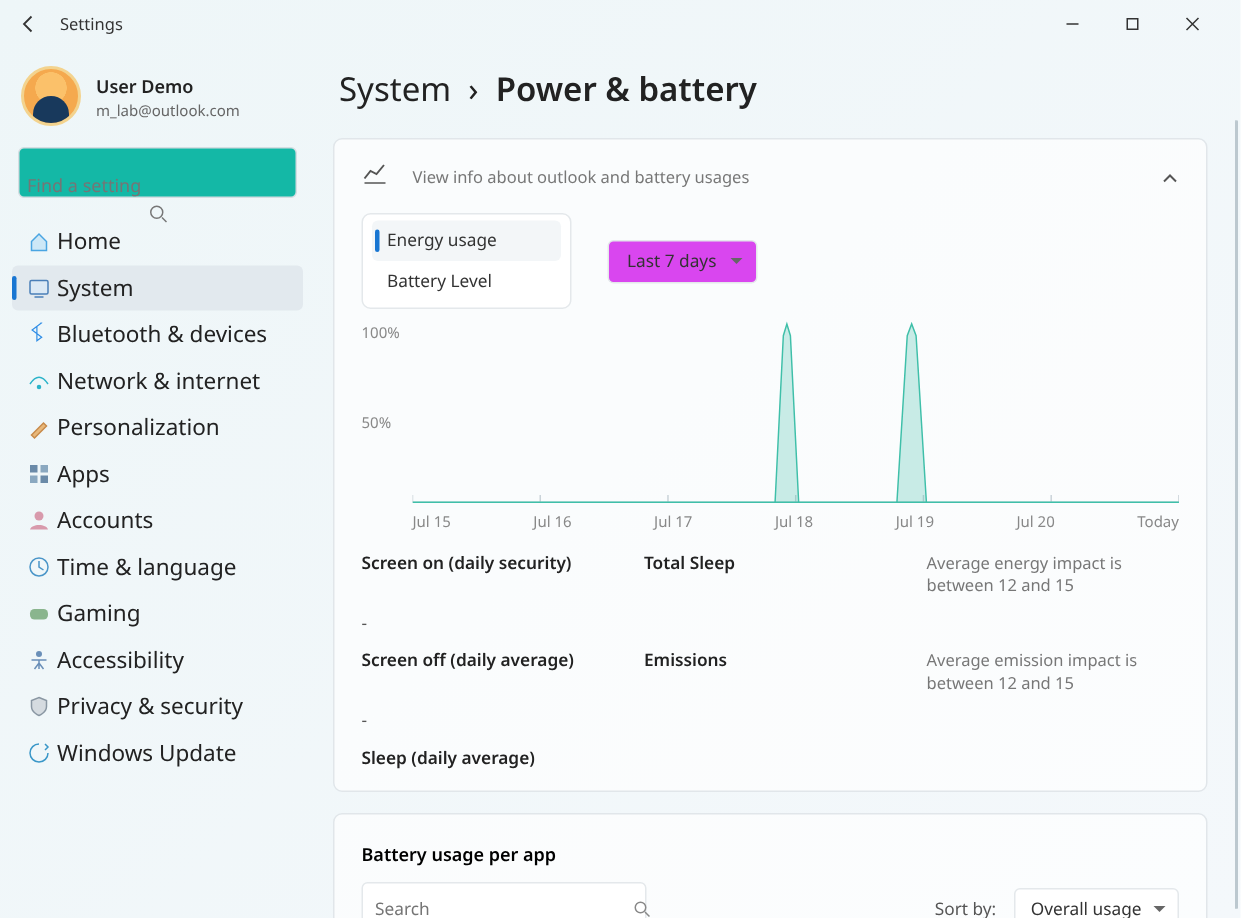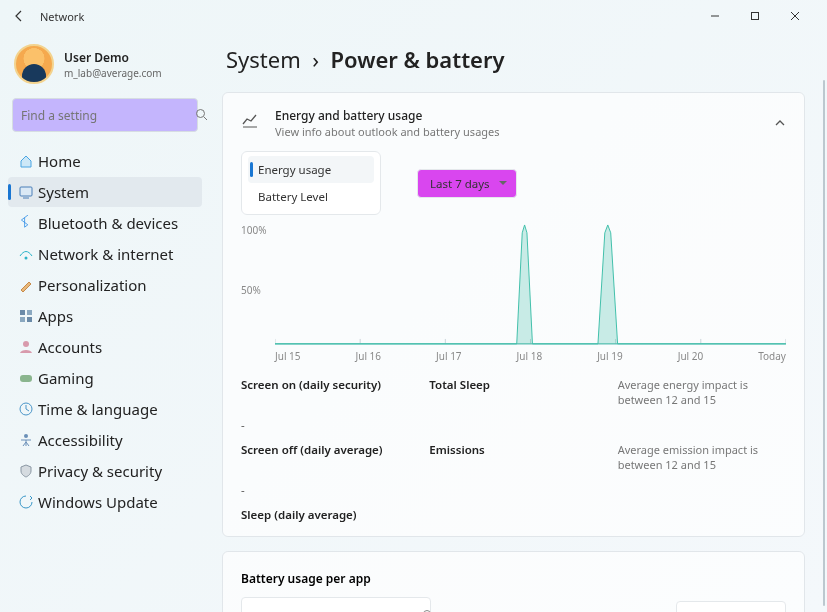--- a/index.html
+++ b/index.html
@@ -9,37 +9,37 @@
 .titlebar .title { font-size:11px; color:#333; flex:1; }
 .winctrls { display:flex; gap:0; }
 .winctrl { width:40px; height:28px; display:flex; align-items:center; justify-content:center; color:#333; cursor:pointer; }
 .app { display:flex; height:580px; }
 .sidebar { width:210px; padding:6px 8px 0 8px; }
 .user { display:flex; align-items:center; gap:10px; padding:6px 6px 14px 6px; }
 .avatar { width:40px; height:40px; border-radius:50%; background:radial-gradient(circle at 50% 35%,#fbc16a 0 35%,#f5a94e 36% 100%); position:relative; overflow:hidden; border:2px solid #f3d38e; }
 .avatar::after{content:"";position:absolute;bottom:-4px;left:6px;width:24px;height:22px;background:#18395c;border-radius:12px 12px 0 0;}
 .uname { font-size:12px; font-weight:600; color:#222; }
 .uemail { font-size:10px; color:#666; }
-.search { display:flex; align-items:center; height:30px; background:#c4b5fd; border:1px solid #d6dde2; border-radius:4px; padding:16px 8px; margin:0 4px 14px 4px; }
+.search { display:flex; align-items:center; height:30px; background:#14b8a6; border:1px solid #d6dde2; border-radius:4px; padding:16px 8px; margin:0 4px 14px 4px;flex-direction:column; }
 .search input { border:none; outline:none; background:transparent; font-size:12px; flex:1; color:#444; }
 .nav { display:flex; flex-direction:column; gap:1px; }
 .nav-item { display:flex; align-items:center; gap:4px; height:30px; padding:0 10px; border-radius:4px; font-size:15px; color:#222; cursor:pointer; }
 .nav-item.sel { background:#e2e9ee; position:relative; }
 .nav-item.sel::before { content:""; position:absolute; left:0; top:7px; bottom:7px; width:3px; background:#1976d2; border-radius:2px; }
 .navicon { width:16px; height:16px; display:flex; align-items:center; justify-content:center; }
 .content { flex:1; padding:6px 22px 0 12px; overflow-y:auto; }
 .crumb { font-size:22px; color:#222; margin:6px 0 18px 4px; font-weight:400; }
 .crumb .leaf { font-weight:600; }
 .card { background:rgba(255,255,255,0.65); border:1px solid #e1e6ea; border-radius:6px; padding:14px 18px; margin-bottom:14px; }
 .card-head { display:flex; align-items:center; gap:14px; margin-bottom:4px; }
 .card-head .ico { width:20px; }
 .card-head .t1 { font-size:12px; font-weight:500; color:#222; }
 .card-head .t2 { font-size:11px; color:#777; }
 .card-head .chev { margin-left:auto; color:#555; }
-.tabs-row { display:flex; align-items:center; gap:36px; margin:12px 0 8px 0; }
+.tabs-row { display:flex; align-items:center; gap:24px; margin:12px 0 8px 0; }
 .tabbox { background:#fff; border:1px solid #e4e8eb; border-radius:6px; padding:4px 6px; width:140px; }
 .tab { font-size:11.5px; padding:6px 10px; border-radius:4px; color:#333; cursor:pointer; position:relative; }
 .tab.sel { background:#f3f6f8; }
 .tab.sel::before { content:""; position:absolute; left:2px; top:6px; bottom:6px; width:3px; background:#1976d2; border-radius:2px; }
 .period { background:#d946ef; border:1px solid #e4e8eb; border-radius:4px; padding:6px 26px 6px 12px; font-size:11.5px; color:#333; position:relative; cursor:pointer; }
 .period::after{content:"";position:absolute;right:9px;top:11px;border:4px solid transparent;border-top-color:#666;}
 .chart-wrap { position:relative; height:140px; margin:4px 0 6px 0; }
 .chart-wrap .ylbl { position:absolute; left:0; font-size:10px; color:#888; }
 .chart-svg { position:absolute; left:34px; right:0; top:0; bottom:16px; }
 .xlabels { position:absolute; left:34px; right:0; bottom:0; display:flex; justify-content:space-between; font-size:10px; color:#888; }
@@ -58,21 +58,21 @@
 </style>
 </head>
 <body>
 
 <div class="titlebar">
   <div class="back">
     <svg width="12" height="12" viewBox="0 0 12 12">
         <path d="M7 1 2 6l5 5" stroke="#333" stroke-width="1.2" fill="none"></path>
       </svg>
   </div>
-  <div class="title">Network</div>
+  <div class="title">Settings</div>
   <div class="winctrls">
     <div class="winctrl">
         <svg width="10" height="10">
           <line x1="1" y1="5" x2="9" y2="5" stroke="#333"></line>
         </svg>
       </div>
     <div class="winctrl">
         <svg width="10" height="10">
           <rect x="1.5" y="1.5" width="7" height="7" stroke="#333" fill="none"></rect>
         </svg>
@@ -84,21 +84,21 @@
       </div>
   </div>
 </div>
 
 <div class="app">
   <div class="sidebar">
     <div class="user">
       <div class="avatar"></div>
       <div>
         <div class="uname">User Demo</div>
-        <div class="uemail">m_lab@average.com</div>
+        <div class="uemail">m_lab@outlook.com</div>
       </div>
     </div>
     <div class="search">
       <input placeholder="Find a setting" style="">
       <span><svg width="13" height="13">
             <circle cx="5.5" cy="5.5" r="4" stroke="#777" fill="none"></circle>
             <line x1="9" y1="9" x2="12" y2="12" stroke="#777"></line>
           </svg></span>
     </div>
     <div class="nav" id="nav">
@@ -160,33 +160,33 @@
             <svg width="16" height="16" viewBox="0 0 16 16">
               <circle cx="8" cy="5" r="3" fill="#d89aac"></circle>
               <path d="M2 14c1-4 11-4 12 0" fill="#d89aac"></path>
             </svg>
           </span>
           <span>Accounts</span>
         </div>
         <div class="nav-item">
           <span class="navicon">
             <svg width="16" height="16" viewBox="0 0 16 16">
-              <rect x="2" y="5" width="12" height="7" rx="3" fill="#8ab58e"></rect>
-            </svg>
-          </span>
-          <span>Gaming</span>
-        </div>
-        <div class="nav-item">
-          <span class="navicon">
-            <svg width="16" height="16" viewBox="0 0 16 16">
               <circle cx="8" cy="8" r="6" stroke="#4a95c8" fill="none"></circle>
               <path d="M8 4v4l3 2" stroke="#4a95c8" fill="none"></path>
             </svg>
           </span>
           <span>Time &amp; language</span>
+        </div>
+        <div class="nav-item">
+          <span class="navicon">
+            <svg width="16" height="16" viewBox="0 0 16 16">
+              <rect x="2" y="5" width="12" height="7" rx="3" fill="#8ab58e"></rect>
+            </svg>
+          </span>
+          <span>Gaming</span>
         </div>
         <div class="nav-item">
           <span class="navicon">
             <svg width="16" height="16" viewBox="0 0 16 16">
               <circle cx="8" cy="4" r="2" fill="#6a8fb8"></circle>
               <path d="M3 8h10M8 8v6M5 14l3-4 3 4" stroke="#6a8fb8" fill="none"></path>
             </svg>
           </span>
           <span>Accessibility</span>
         </div>
@@ -217,21 +217,20 @@
       <span class="leaf">Power &amp; battery</span>
     </div>
 
     <div class="card">
       <div class="card-head">
         <span class="ico"><svg width="18" height="18">
               <polyline points="2,12 6,7 10,9 15,3" stroke="#555" fill="none" stroke-width="1.3"></polyline>
               <line x1="2" y1="15" x2="16" y2="15" stroke="#555"></line>
             </svg></span>
         <div>
-          <div class="t1">Energy and battery usage</div>
           <div class="t2">View info about outlook and battery usages</div>
         </div>
         <span class="chev"><svg width="12" height="12">
               <path d="M2 8l4-4 4 4" stroke="#555" fill="none" stroke-width="1.3"></path>
             </svg></span>
       </div>
 
       <div class="tabs-row">
         <div class="tabbox">
           <div class="tab sel">Energy usage</div>

